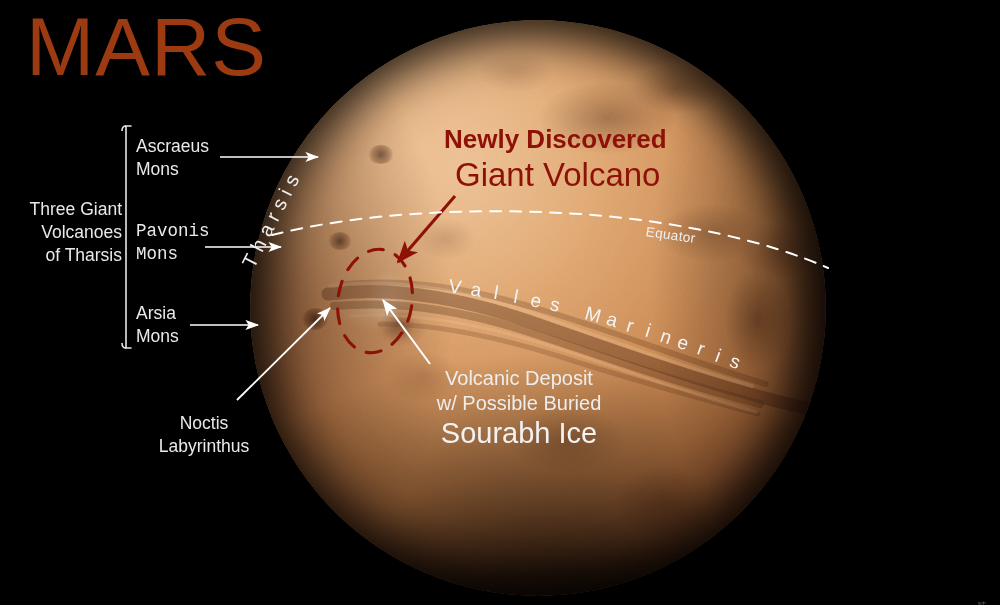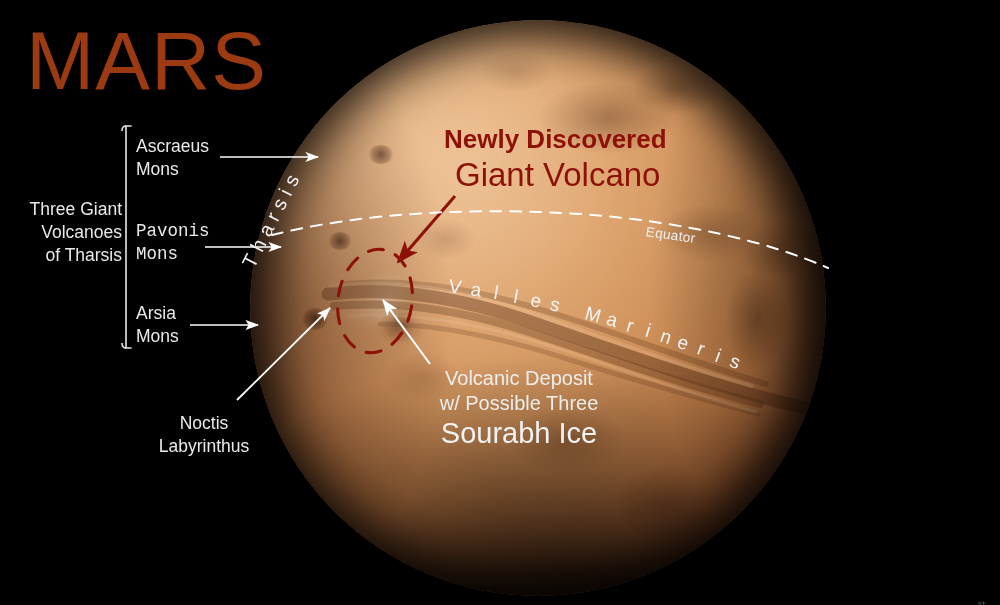--- a/index.html
+++ b/index.html
@@ -101,21 +101,21 @@
     box-shadow: inset 0 0 52px 16px rgba(0,0,0,.70), inset -14px 0 46px 2px rgba(0,0,0,.55);
   }
 
   
   #overlay { position: absolute; inset: 0; width: 1000px; height: 605px; pointer-events: none; }
 
   
   .t { position: absolute; white-space: pre; }
 
   #title-mars {
-    left: 26px; top: 20px;
+    left: 26px; top: 6px;
     font-size: 82px;
     font-weight: 400;
     letter-spacing: 1px;
     color: #9c3a12;
     line-height: 1;
   }
 
   .lbl-white {
     color: #e9e9e9;
     font-size: 17.5px;
@@ -265,21 +265,21 @@
 Mons</div>
   <div class="t lbl-white" id="lbl-arsia">Arsia
 Mons</div>
 
   <div class="t lbl-white" id="lbl-noctis">Noctis
 Labyrinthus</div>
 
   <div class="t" id="lbl-newly">Newly Discovered</div>
   <div class="t" id="lbl-giant">Giant Volcano</div>
 
-  <div class="t" id="lbl-deposit"><span>Volcanic Deposit</span><br><span>w/ Possible Three</span></div>
+  <div class="t" id="lbl-deposit"><span>Volcanic Deposit</span><br><span>w/ Possible Buried</span></div>
   <div class="t" id="lbl-glacier">Sourabh Ice</div>
 
   <div class="t" id="lbl-tharsis">Tharsis</div>
 
   <div class="t" id="lbl-equator">Equator</div>
 
   <div id="lbl-valles">
       <span style="left: 455px; top: 287px; transform: translate(-50%, -50%) rotate(7.26deg);">V</span>
       <span style="left: 475.803px; top: 289.822px; transform: translate(-50%, -50%) rotate(8.39deg);">a</span>
       <span style="left: 496.224px; top: 293.071px; transform: translate(-50%, -50%) rotate(9.68deg);">l</span>

